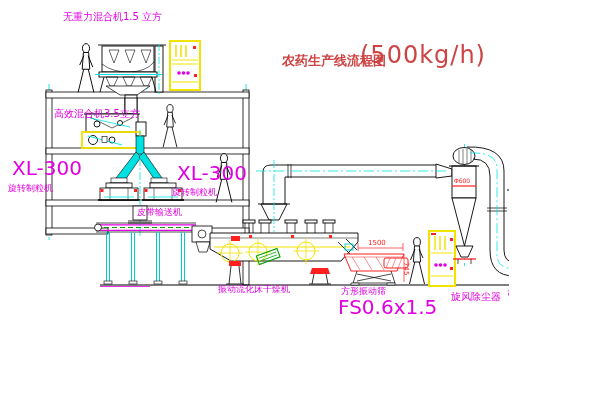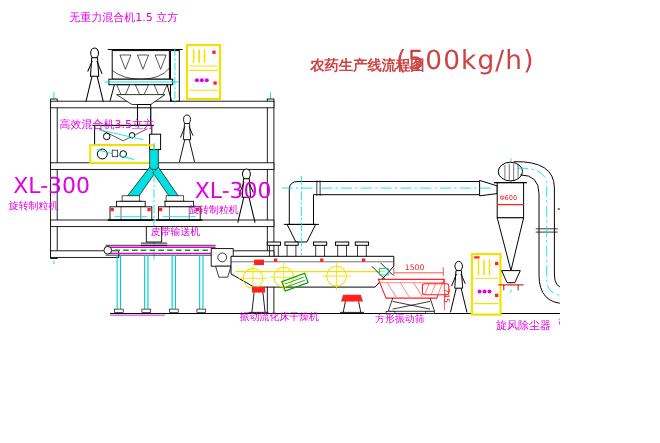--- a/index.html
+++ b/index.html
@@ -283,20 +283,21 @@
 <div class="lbl small-zh mag" style="left:8px;top:184px;">旋转制粒机</div>
 
 <div class="lbl model mag" style="left:177px;top:163px;">XL-300</div>
 <div class="lbl small-zh mag" style="left:172px;top:188px;">旋转制粒机</div>
 
 <div class="lbl small-zh mag" style="left:137px;top:208px;">皮带输送机</div>
 
 <div class="lbl small-zh mag" style="left:218px;top:285px;">振动流化床干燥机</div>
 
 <div class="lbl small-zh mag" style="left:341px;top:287px;text-align:right;">方形振动筛</div>
+<div class="lbl model mag" style="left:338px;top:297px;">FS0.6x1.5</div>
 
 <div class="lbl mid-zh mag" style="left:425px;top:292px;margin-left:26px;">旋风除尘器</div>
 <div class="lbl mid-zh mag" style="left:507px;top:290px;">引风机</div>
 
 <div class="lbl dim" style="left:368px;top:240px;">1500</div>
 <div class="lbl dim dim-rot" style="left:409px;top:262px;">745</div>
 <div class="lbl dim" style="left:454px;top:178px;font-size:6px;">Φ600</div>
 
 </div>
 

